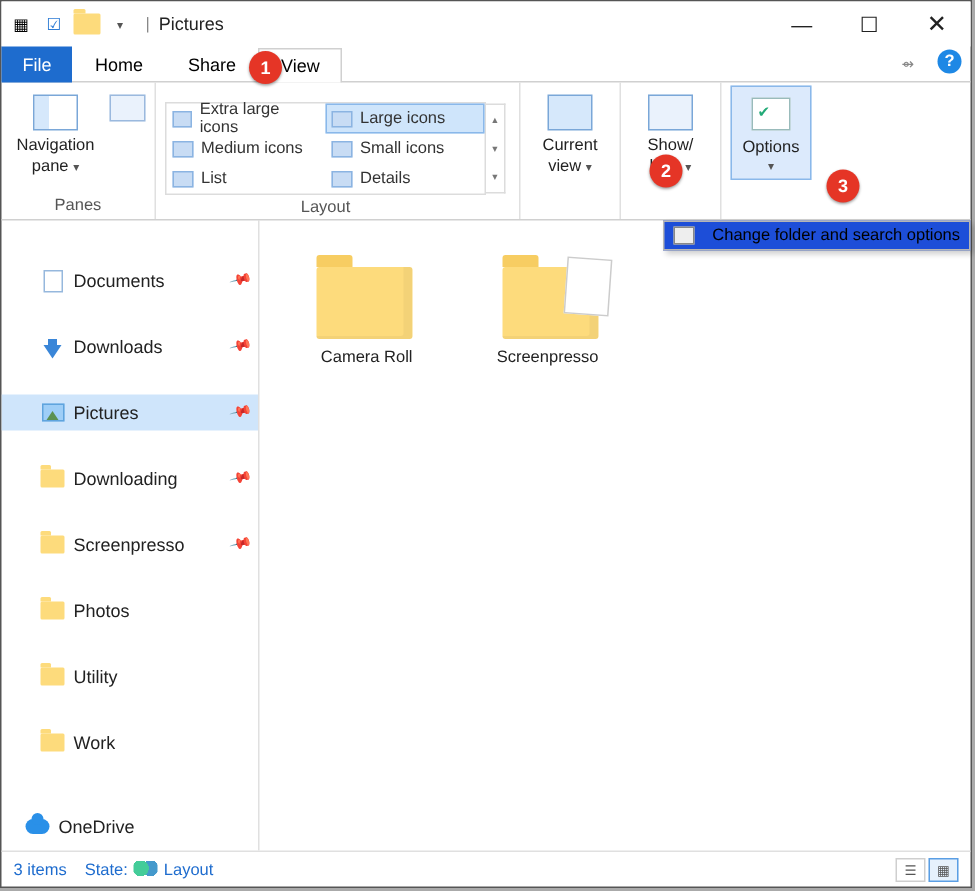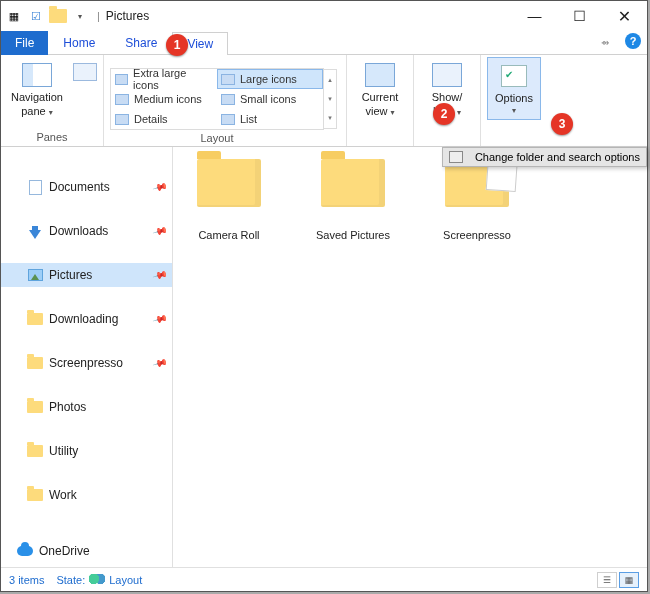--- a/index.html
+++ b/index.html
@@ -14,21 +14,21 @@
   .folder-sm::before { content:""; position: absolute; top:-3px; left:0; width:8px; height:3px; background:#fddb7c; border-radius:1px 1px 0 0; }
   .title-sep { color: #888; padding: 0 4px; font-size: 11px; }
   .title-text { font-size: 12px; color: #222; padding-left: 2px; }
   .winbtns { margin-left: auto; display: flex; }
   .winbtn { width: 45px; height: 30px; display: flex; align-items: center; justify-content: center; font-size: 14px; color: #222; }
   .winbtn.close { font-size: 16px; }
 
   
   .tabbar { display: flex; height: 24px; border-bottom: 1px solid #d0d0d0; position: relative; }
   .tab-file { background: #1e6cce; color: #fff; font-size: 12px; padding: 3px 14px; height: 24px; display: flex; align-items: center; }
-  .tab { font-size: 12px; color: #1d4ed8; padding: 3px 14px; height: 23px; display: flex; align-items: center; border: 1px solid transparent; border-bottom: none; }
+  .tab { font-size: 12px; color: #000000; padding: 3px 14px; height: 23px; display: flex; align-items: center; border: 1px solid transparent; border-bottom: none; }
   .tab.active { border-color: #d0d0d0; background: #fff; position: relative; top:1px; }
   .help-icons { position: absolute; right: 6px; top: 2px; display: flex; gap: 8px; align-items: center; }
   .help-blue { width: 16px; height:16px; border-radius: 50%; background:#1e88e5; color:#fff; font-size:11px; display:flex; align-items:center; justify-content:center; font-weight:bold; }
 
   
   .ribbon { display: flex; height: 92px; border-bottom: 1px solid #d0d0d0; position: relative; }
   .rgroup { border-right: 1px solid #e0e0e0; display:flex; flex-direction:column; padding: 2px 6px 0 6px; }
   .rgroup-body { flex:1; display:flex; align-items:flex-start; gap:6px; }
   .rgroup-label { font-size: 11px; color:#555; text-align:center; padding: 2px 0 3px 0; }
   .bigbtn { display:flex; flex-direction:column; align-items:center; justify-content:flex-start; padding: 4px 4px; font-size:11px; color:#222; gap:2px; min-width:54px; }
@@ -36,21 +36,21 @@
   .navpanes-icn { width:30px; height:24px; border:1px solid #7aa7d8; background:linear-gradient(to right,#d6e8fb 35%, #fff 35%); }
   .smallbtn-icon { width:24px; height:18px; border:1px solid #9bb9de; background:#eaf2fc; display:flex; align-items:center; justify-content:center; margin-top:6px; }
   .layout-grid { display:flex; flex-direction:column; gap:0px; border:1px solid #dcdcdc; padding:0; position:relative;margin-top:11px; }
   .layout-row { display:flex; }
   .layout-item { display:flex; align-items:center; gap:5px; font-size:11px; color:#333; padding:2px 8px 2px 4px; width:106px; height:20px; }
   .layout-item.selected { background:#cfe5fb; border:1px solid #8ab8ea; padding:1px 7px 1px 3px; }
   .layout-scroll { position:absolute; right:-14px; top:0; width:13px; height:100%; display:flex; flex-direction:column; border:1px solid #dcdcdc; border-left:none; }
   .layout-scroll div { flex:1; display:flex; align-items:center; justify-content:center; font-size:7px; color:#777; }
   .tiny-icn { width:14px; height:11px; background:#c8dcf4; border:1px solid #8bb4e2; }
   .options-btn { background:#dceafc; border:1px solid #8ab8ea; }
-  .tooltip { position:absolute; right:0; top:92px; background:#e5e5e5; border:1px solid #b5b5b5; font-size:11px; padding:3px 6px; display:flex; align-items:center; gap:12px; white-space:nowrap; box-shadow:2px 2px 4px rgba(0,0,0,0.2); z-index:5; }
+  .tooltip { position:absolute; right:0; top:92px; background:#1d4ed8; border:1px solid #b5b5b5; font-size:11px; padding:3px 6px; display:flex; align-items:center; gap:12px; white-space:nowrap; box-shadow:2px 2px 4px rgba(0,0,0,0.2); z-index:5; }
   .tt-icn { width:14px; height:12px; border:1px solid #888; background:#eee; }
 
   
   .body { flex:1; display:flex; min-height:0; }
   .sidebar { width:172px; border-right:1px solid #e0e0e0; padding-top:8px; overflow:hidden; }
   .nav-item { display:flex; align-items:center; gap:6px; font-size:12px; color:#222; padding:4px 6px 4px 26px; position:relative; height:24px;margin-top:20px; }
   .nav-item.selected { background:#cfe5fb; }
   .nav-item .pin { margin-left:auto; color:#8a8a8a; font-size:10px; transform:rotate(30deg); }
   .nav-icn { width:16px; height:14px; display:flex; align-items:center; justify-content:center; }
   .folder-ye { width:16px; height:12px; background:#fddb7c; border-radius:1px; position:relative; }
@@ -62,21 +62,21 @@
   .icon-pic::after{content:""; position:absolute; bottom:0; left:2px; width:0; height:0; border-left:4px solid transparent; border-right:4px solid transparent; border-bottom:6px solid #5b9151;}
   .icon-cloud { width:18px; height:10px; background:#2a90e8; border-radius:6px; position:relative;}
   .icon-cloud::before{content:"";position:absolute;top:-4px;left:4px;width:8px;height:8px;border-radius:50%;background:#2a90e8;}
   .icon-pc { width:16px; height:11px; background:#3e6fa5; border:1px solid #2c517b; border-radius:1px;}
   .icon-net { width:14px; height:11px; background:#3e6fa5; position:relative;}
   .icon-net::after{content:"";position:absolute;bottom:-3px;left:4px;width:6px;height:3px;background:#3e6fa5;}
   .nav-spacer{ height:12px; }
 
   
   .content { flex:1; padding:12px 10px; display:flex; gap:32px; align-items:flex-start; }
-  .fileitem { display:flex; flex-direction:column; align-items:center; gap:22px; width:92px;}
+  .fileitem { display:flex; flex-direction:column; align-items:flex-end; gap:6px; width:92px;margin-top:19px;}
   .folder-lg { width:64px; height:48px; background:#fddb7c; border-radius:2px; position:relative; box-shadow:inset -6px -2px 0 rgba(0,0,0,0.04);}
   .folder-lg::before { content:""; position:absolute; top:-8px; left:0; width:24px; height:8px; background:#f7cd62; border-radius:2px 2px 0 0; }
   .folder-lg.withpaper::after { content:""; position:absolute; right:-8px; top:-6px; width:28px; height:36px; background:#fff; border:1px solid #ccc; transform:rotate(4deg); }
   .file-label { font-size:11px; color:#222; text-align:center; }
 
   
   .statusbar { height:24px; border-top:1px solid #e0e0e0; display:flex; align-items:center; font-size:11px; color:#1e6cce; padding:0 8px; gap:12px;}
   .statusbar .right { margin-left:auto; display:flex; gap:2px; }
   .view-toggle { width:20px; height:16px; border:1px solid #cfcfcf; display:flex; align-items:center; justify-content:center; font-size:9px; color:#555;}
   .view-toggle.active{ border-color:#5a9ee4; background:#e6f1fc;}
@@ -160,25 +160,25 @@
                 <span>Medium icons</span>
               </div>
             <div class="layout-item">
                 <span class="tiny-icn"></span>
                 <span>Small icons</span>
               </div>
           </div>
           <div class="layout-row">
             <div class="layout-item">
                 <span class="tiny-icn"></span>
+                <span>List</span>
+              </div>
+            <div class="layout-item">
+                <span class="tiny-icn"></span>
                 <span>Details</span>
-              </div>
-            <div class="layout-item">
-                <span class="tiny-icn"></span>
-                <span>List</span>
               </div>
           </div>
           <div class="layout-scroll">
             <div>▴</div>
             <div>▾</div>
             <div>▾</div>
           </div>
         </div>
       </div>
       <div class="rgroup-label">Layout</div>
@@ -300,24 +300,20 @@
           </span>
           <span>This PC</span>
         </div>
       <div class="nav-spacer"></div>
     </div>
 
     <div class="content">
       <div class="fileitem">
         <div class="folder-lg"></div>
         <span class="file-label">Camera Roll</span>
-      </div>
-      <div class="fileitem">
-        <div class="folder-lg"></div>
-        <span class="file-label">Saved Pictures</span>
       </div>
       <div class="fileitem">
         <div class="folder-lg withpaper"></div>
         <span class="file-label">Screenpresso</span>
       </div>
     </div>
   </div>
 
   <div class="statusbar">
     <span>3 items</span>

